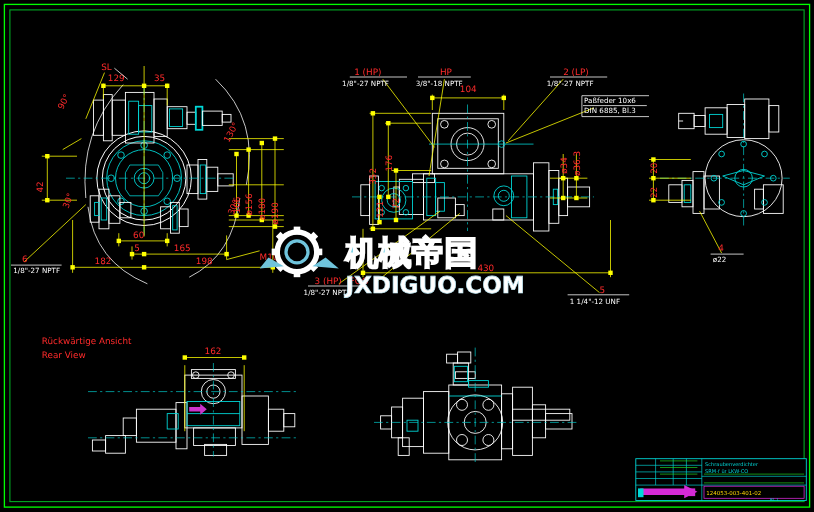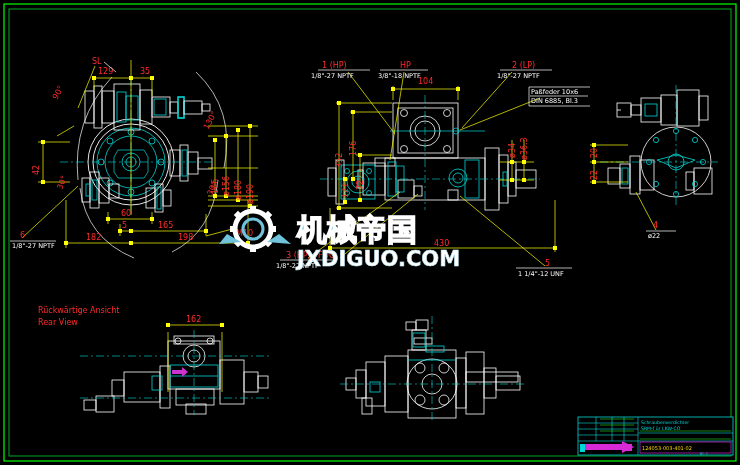--- a/index.html
+++ b/index.html
@@ -553,21 +553,21 @@
       <g fill="#00d8d8">
         <rect x="580" y="444" width="5" height="8"></rect>
       </g>
       <g fill="#d62ad6">
         <rect x="626" y="444" width="6" height="7"></rect>
       </g>
     </g>
 
   </svg>
 
-  <div class="wm" style="left:219px;top:204px;width:270px;height:68px;text-align:center;">
+  <div class="wm" style="left:236px;top:204px;width:270px;height:68px;text-align:center;">
     <svg width="270" height="68" viewBox="0 0 270 68">
       <g>
         <circle cx="34" cy="25" r="18" fill="none" stroke="#ffffff" stroke-width="5"></circle>
         <circle cx="34" cy="25" r="10" fill="none" stroke="#6fc4dc" stroke-width="3"></circle>
         <g fill="#ffffff">
           <rect x="31" y="2" width="6" height="7"></rect>
             <rect x="31" y="41" width="6" height="7"></rect>
           <rect x="11" y="22" width="7" height="6"></rect>
             <rect x="50" y="22" width="7" height="6"></rect>
           <rect x="16" y="8" width="6" height="6" transform="rotate(-45 19 11)"></rect>

